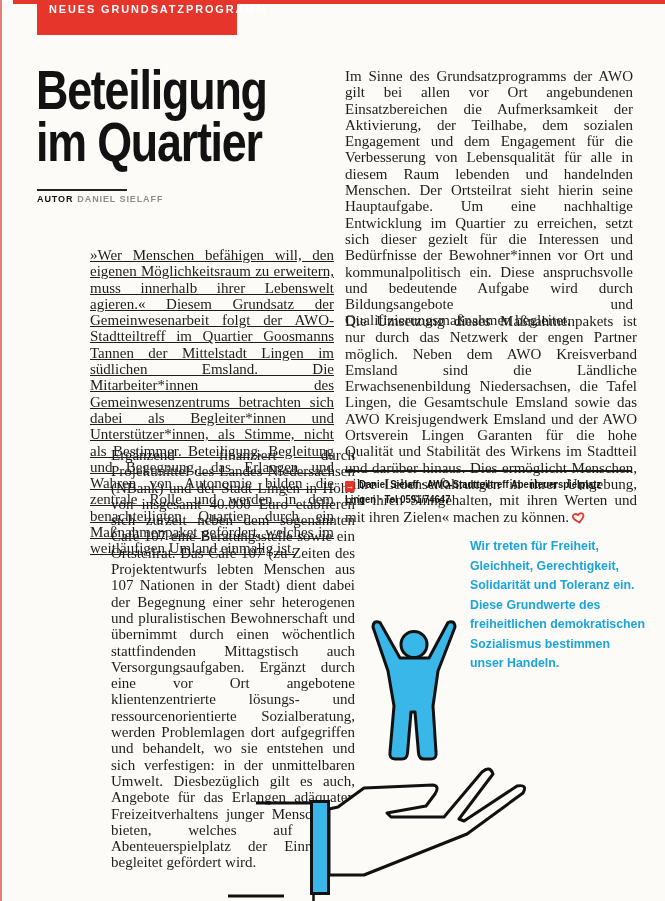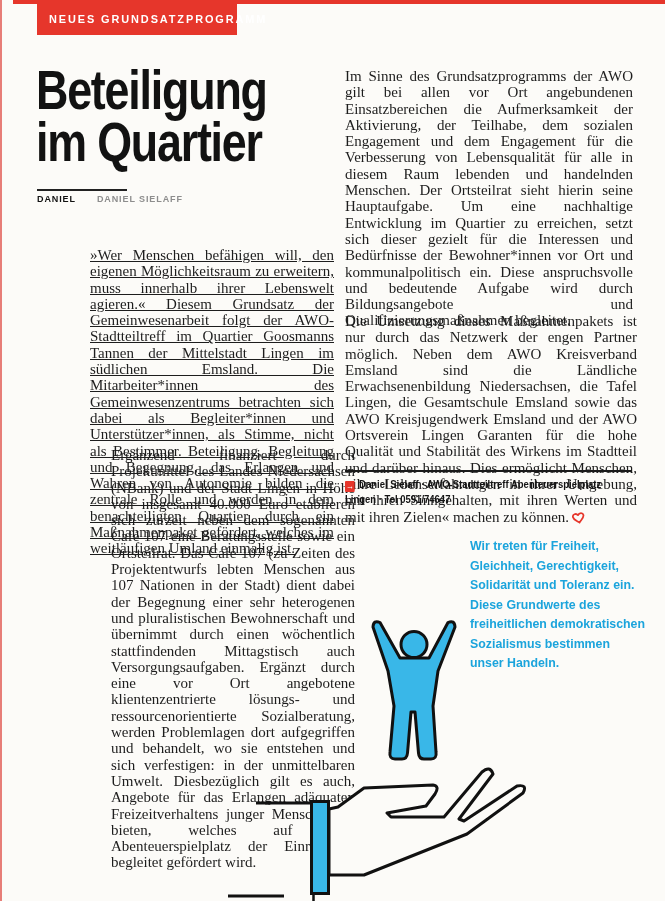--- a/index.html
+++ b/index.html
@@ -4,36 +4,36 @@
 <style>
   html,body{margin:0;padding:0;background:#fcfbf8;}
   #page{
     position:relative;width:665px;height:901px;overflow:hidden;
     background:#fcfbf8;font-family:"Liberation Sans",sans-serif;color:#1c1c1c;
   }
   .left-edge{position:absolute;left:0;top:0;width:2px;height:901px;background:#e0544e;opacity:.75;}
   .top-strip{position:absolute;left:13px;top:0;width:652px;height:4px;background:#e6362b;}
   .kicker{
     position:absolute;left:37px;top:3px;width:200px;height:32px;background:#e6362b;
-    display:flex;align-items:center;padding-left:12px;box-sizing:border-box;
+    display:flex;align-items:flex-start;padding-left:12px;box-sizing:border-box;
   }
   .kicker span{
     color:#fff;font-weight:bold;font-size:11.5px;letter-spacing:2px;
     transform:scaleX(.95);transform-origin:left center;white-space:nowrap;
   }
   .title{
     position:absolute;left:36px;top:64px;margin:0;color:#121212;
     font-size:56px;line-height:52px;font-weight:bold;letter-spacing:-1.5px;
     transform:scaleX(.8);transform-origin:left top;white-space:nowrap;
   }
   .title span{display:block;}
   .author-rule{position:absolute;left:37px;top:189px;width:90px;height:2px;background:#222;}
   .byline{position:absolute;left:37px;top:194px;font-size:9px;font-weight:bold;letter-spacing:.9px;white-space:nowrap;}
   .byline .lbl{color:#111;}
-  .byline .nm{color:#8d8d8d;margin-left:21px;}
+  .byline .nm{color:#8d8d8d;margin-left:4px;}
   .bodycol{
     position:absolute;font-family:"Liberation Serif",serif;color:#1d1d1d;
     font-size:15px;line-height:16.3px;text-align:justify;margin:0;
   }
   .lp1{left:90px;top:247px;width:244px;text-decoration:underline;}
   .lp2{left:90px;top:447px;width:244px;margin-left:21px;}
   .rp1{left:345px;top:68px;width:288px;}
   .rp2{left:345px;top:313px;width:292px;}
   .heart{display:inline-block;vertical-align:-2px;margin-left:3px;}
   .contact-rule{position:absolute;left:345px;top:470px;width:287px;height:1.6px;background:#1a1a1a;}
@@ -67,21 +67,21 @@
     <span>NEUES GRUNDSATZPROGRAMM</span>
   </div>
 
   <h1 class="title">
     <span>Beteiligung</span>
     <span>im Quartier</span>
   </h1>
 
   <div class="author-rule"></div>
   <div class="byline">
-    <span class="lbl">DANIEL</span><span class="nm">DANIEL SIELAFF</span>
+    <span class="lbl">AUTOR</span><span class="nm">DANIEL SIELAFF</span>
   </div>
 
   <p class="bodycol lp1">»Wer Menschen befähigen will, den eigenen Möglichkeitsraum zu erweitern, muss innerhalb ihrer Lebenswelt agieren.« Diesem Grundsatz der Gemeinwesenarbeit folgt der AWO-Stadtteiltreff im Quartier Goosmanns Tannen der Mittelstadt Lingen im südlichen Emsland. Die Mitarbeiter*innen des Gemeinwesenzentrums betrachten sich dabei als Begleiter*innen und Unterstützer*innen, als Stimme, nicht als Bestimmer. Beteiligung, Begleitung und Begegnung, das Erlangen und Wahren von Autonomie bilden die zentrale Rolle und werden in dem benachteiligten Quartier durch ein Maßnahmenpaket gefördert, welches im weitläufigen Umland einmalig ist.</p>
   <p class="bodycol lp2">Ergänzend finanziert durch Projektmittel des Landes Niedersachsen (NBank) und der Stadt Lingen in Höhe von insgesamt 40.000 Euro etablieren sich zurzeit neben dem sogenannten Café 107 eine Beratungsstelle sowie ein Ortsteilrat. Das Café 107 (zu Zeiten des Projektentwurfs lebten Menschen aus 107 Nationen in der Stadt) dient dabei der Begegnung einer sehr heterogenen und pluralistischen Bewohnerschaft und übernimmt durch einen wöchentlich stattfindenden Mittagstisch auch Versorgungsaufgaben. Ergänzt durch eine vor Ort angebotene klientenzentrierte lösungs- und ressourcenorientierte Sozialberatung, werden Problemlagen dort aufgegriffen und behandelt, wo sie entstehen und sich verfestigen: in der unmittelbaren Umwelt. Diesbezüglich gilt es auch, Angebote für das Erlangen adäquaten Freizeitverhaltens junger Menschen zu bieten, welches auf dem Abenteuerspielplatz der Einrichtung begleitet gefördert wird.</p>
 
   <p class="bodycol rp1">Im Sinne des Grundsatzprogramms der AWO gilt bei allen vor Ort angebundenen Einsatzbereichen die Aufmerksamkeit der Aktivierung, der Teilhabe, dem sozialen Engagement und dem Engagement für die Verbesserung von Lebensqualität für alle in diesem Raum lebenden und handelnden Menschen. Der Ortsteilrat sieht hierin seine Hauptaufgabe. Um eine nachhaltige Entwicklung im Quartier zu erreichen, setzt sich dieser gezielt für die Interessen und Bedürfnisse der Bewohner*innen vor Ort und kommunalpolitisch ein. Diese anspruchsvolle und bedeutende Aufgabe wird durch Bildungsangebote und Qualifizierungsmaßnahmen begleitet.</p>
   <p class="bodycol rp2"><span>Die Umsetzung dieses Maßnahmenpakets ist nur durch das Netzwerk der engen Partner möglich. Neben dem AWO Kreisverband Emsland sind die Ländliche Erwachsenenbildung Niedersachsen, die Tafel Lingen, die Gesamtschule Emsland sowie das AWO Kreisjugendwerk Emsland und der AWO Ortsverein Lingen Garanten für die hohe Qualität und Stabilität des Wirkens im Stadtteil und darüber hinaus. Dies ermöglicht Menschen, »ihre Lebenserfahrungen in ihrer Umgebung, mit ihren Sinngehalten, mit ihren Werten und mit ihren Zielen« machen zu können.</span><span class="heart"><svg width="13" height="12" viewBox="0 0 14 13">
           <path d="M7 3.4 C5.5 0.6 1.2 1.1 1.2 4.4 C1.2 7.3 4.4 8.9 7 11.5 C9.6 8.9 12.8 7.3 12.8 4.4 C12.8 1.7 9 0.5 7 3.4" fill="none" stroke="#e6362b" stroke-width="1.9" stroke-linecap="round" transform="rotate(-12 7 6)"></path>
         </svg></span></p>
 

